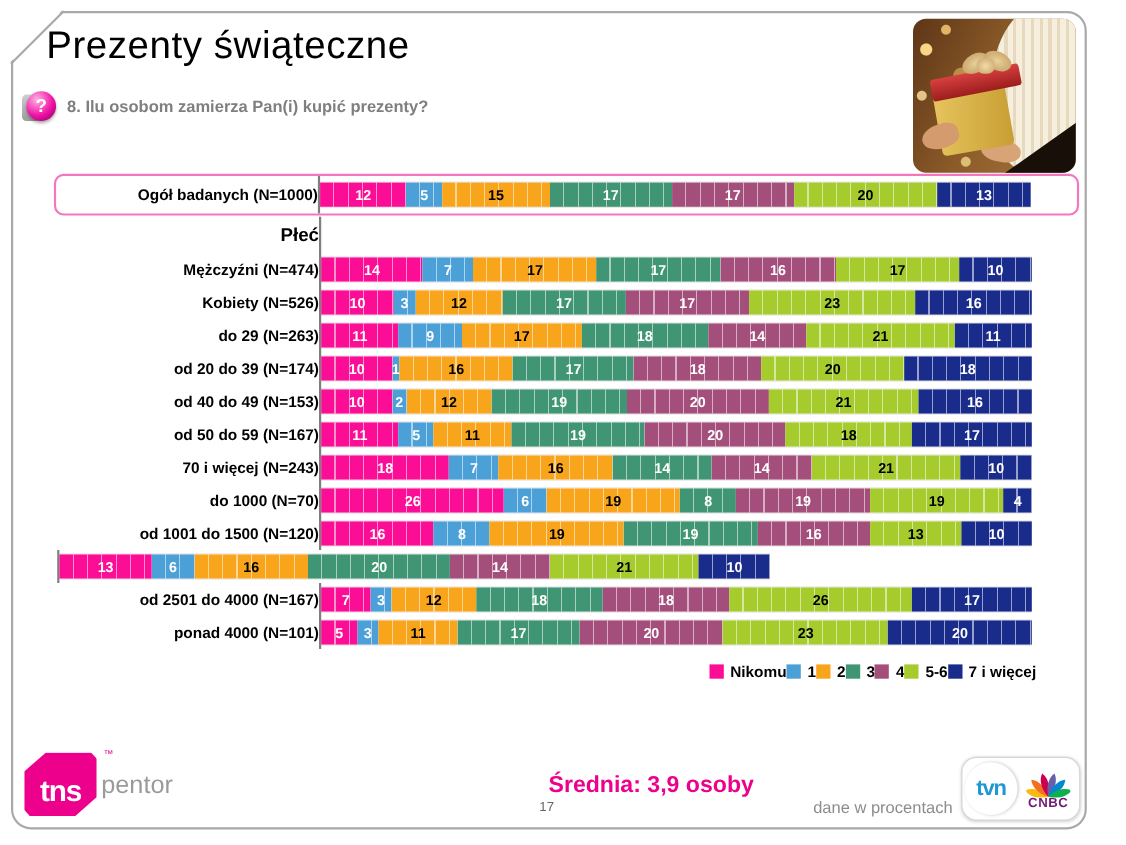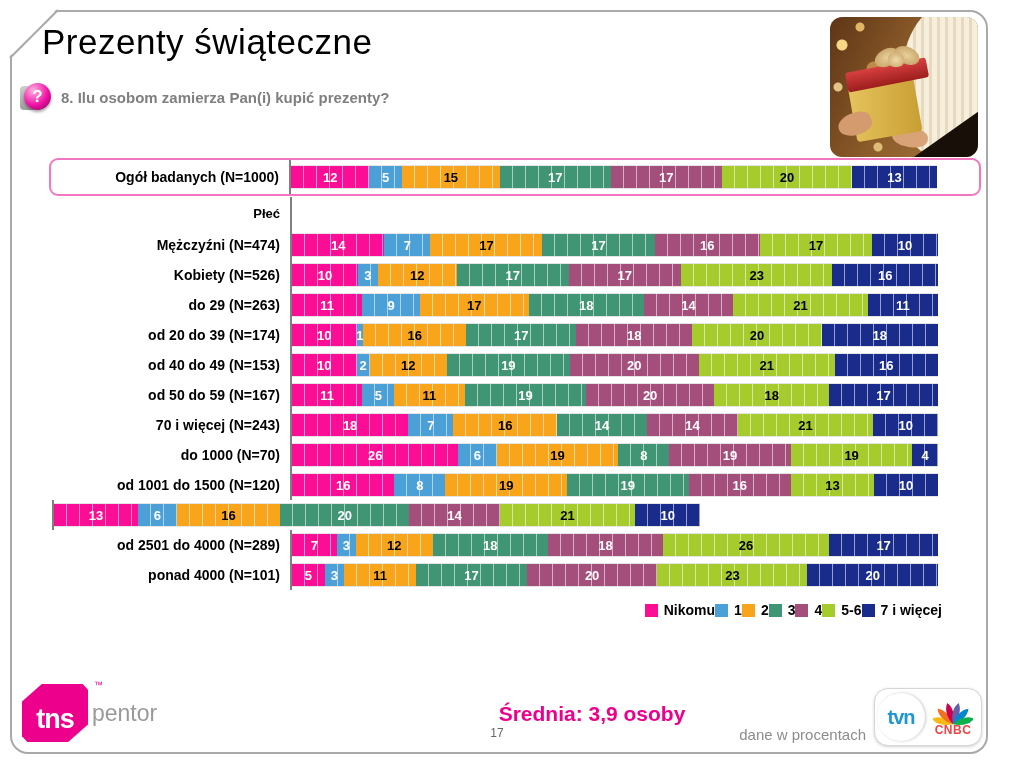--- a/index.html
+++ b/index.html
@@ -49,23 +49,23 @@
   .bow i:nth-child(2){ right:0; top:4px; transform:rotate(24deg); }
   .bow i:nth-child(3){ left:14px; top:10px; width:16px; height:14px; background:radial-gradient(#f0dcab,#c7a264); border-radius:40%; }
   .hand1 { position:absolute; left:8px; top:96px; width:34px; height:22px; background:#d49c6e; border-radius:50% 40% 40% 50%; transform:rotate(-18deg); }
   .hand2 { position:absolute; left:62px; top:110px; width:36px; height:20px; background:#d8a377; border-radius:45%; transform:rotate(10deg); }
 
   
   .chart { position:absolute; left:40px; top:146px; width:926px; }
   .crow { display:flex; align-items:center; height:30px; width:100%; }
   .crow.header { height:33px; }
   .crow.highlight { height:38px; border:2px solid #f277be; border-radius:9px; margin:0 -3px 1px -3px; width:calc(100% + 6px); }
-  .label { width:238px; flex:0 0 238px; text-align:right; padding-right:10px;
+  .label { width:238px; flex:0 0 238px; text-align:right; 
            font-size:14px; font-weight:bold; color:#000; line-height:1.05; }
-  .crow.header .label { font-size:13px; }
+  .crow.header .label { font-size:17px; }
   .bar-area { width:648px; flex:0 0 648px; border-left:2px solid #7f7f7f; align-self:stretch;
               display:flex; align-items:center; }
   .spacer { flex:1; }
   .track { display:flex; width:100%; height:22px; box-shadow:0 -1px 0 rgba(0,0,0,.10), 0 1px 0 rgba(0,0,0,.10); }
   .seg { position:relative; height:100%; display:flex; align-items:center; justify-content:center; }
   .seg::after { content:""; position:absolute; inset:0; pointer-events:none;
                 background:repeating-linear-gradient(90deg, transparent 0 12px, rgba(255,255,255,.55) 12px 13px); }
   .segval { position:relative; z-index:1; font-size:13px; font-weight:bold; white-space:nowrap; }
 
   .legend { display:flex; justify-content:flex-end; margin:12px 0 0 268px; width:622px; }
@@ -87,21 +87,21 @@
   .tns-tm { position:absolute; left:72px; top:-4px; font-size:9px; color:#EC008C; }
   .tns-sub { font-size:23px; color:#9a9a9a; margin-left:4px; font-weight:400; }
 
   .tvn-cnbc { position:absolute; left:862px; top:676px; width:108px; height:58px; background:#fff;
               border:1px solid #d6d6d6; border-radius:14px; box-shadow:0 1px 3px rgba(0,0,0,.18);
               display:flex; align-items:center; }
   .tvn-circle { width:48px; height:48px; border-radius:50%; background:#fff; box-shadow:1px 0 3px rgba(0,0,0,.22);
                 display:flex; align-items:center; justify-content:center; margin-left:2px; z-index:1; }
   .tvn-circle span { color:#1f97d4; font-weight:bold; font-size:20px; letter-spacing:-1px; }
   .cnbc-block { flex:1; display:flex; flex-direction:column; align-items:center; justify-content:center; height:100%; }
-  .cnbc-text { font-size:12px; font-weight:bold; color:#ef4444; letter-spacing:.5px; margin-top:-3px; }
+  .cnbc-text { font-size:12px; font-weight:bold; color:#701a75; letter-spacing:.5px; margin-top:-3px; }
 </style>
 </head>
 <body>
 
 <div class="slide">
   <div class="corner-line"></div>
 
   <h1 class="title">Prezenty świąteczne</h1>
 
   <div class="question-row">
@@ -446,21 +446,21 @@
                 <span class="segval" style="color: rgb(0, 0, 0);">21</span>
               </div>
               <div class="seg" style="width: 10%; background: rgb(26, 44, 139);">
                 <span class="segval" style="color: rgb(255, 255, 255);">10</span>
               </div>
             </div>
           </div>
           <div class="spacer"></div>
         </div>
         <div class="crow">
-          <div class="label">od 2501 do 4000 (N=289)</div>
+          <div class="label">od 2501 do 4000 (N=167)</div>
           <div class="bar-area">
             <div class="track">
               <div class="seg" style="width: 6.93069%; background: rgb(251, 13, 149);">
                 <span class="segval" style="color: rgb(255, 255, 255);">7</span>
               </div>
               <div class="seg" style="width: 2.9703%; background: rgb(75, 160, 216);">
                 <span class="segval" style="color: rgb(255, 255, 255);">3</span>
               </div>
               <div class="seg" style="width: 11.8812%; background: rgb(249, 165, 27);">
                 <span class="segval" style="color: rgb(0, 0, 0);">12</span>

